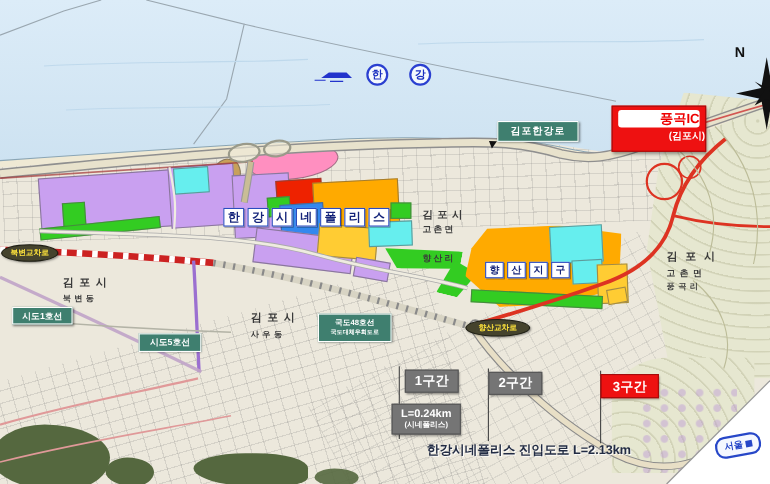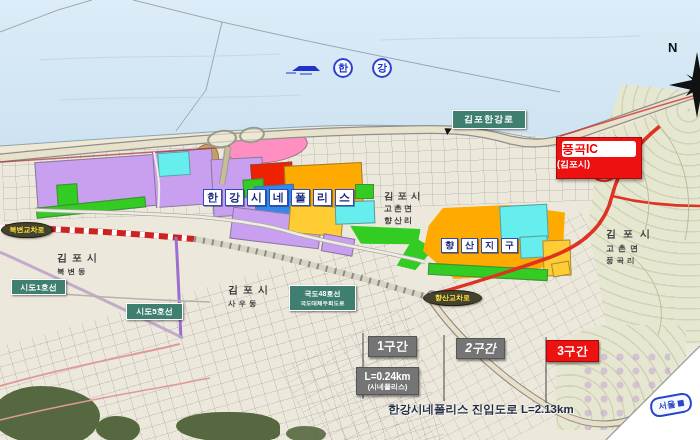--- a/index.html
+++ b/index.html
@@ -155,21 +155,21 @@
   <div class="rcirc" style="left:372px;top:58px;">
       <span>강</span>
     </div>
 
   <div class="abs" style="left:668px;top:40px;font-size:13px;font-weight:bold;color:#111;">N</div>
 
 
   <div class="sign-teal" style="left:452px;top:110px;width:72px;height:17px;font-size:9px;letter-spacing:1px;">김포한강로</div>
   <div class="abs" style="left:444px;top:126px;width:0;height:0;border-left:6px solid #111;border-top:4px solid transparent;border-bottom:4px solid transparent;transform:rotate(215deg);"></div>
 
-  <div class="abs" style="left:556px;top:96px;width:84px;height:40px;background:#ee1111;border:1px solid #a50b0b;box-shadow:1px 2px 3px rgba(0,0,0,.4);text-align:left;margin-top:41px;">
+  <div class="abs" style="left:556px;top:96px;width:84px;height:40px;background:#ee1111;border:1px solid #a50b0b;box-shadow:1px 2px 3px rgba(0,0,0,.4);text-align:right;">
     <div style="margin:3px 5px 1px;background:#fff;border-radius:3px;color:#e00;font-weight:bold;font-size:12px;line-height:16px;overflow:hidden;">풍곡IC</div>
     <div style="color:#fff;font-size:9px;font-weight:bold;line-height:13px;">(김포시)</div>
   </div>
 
   <div class="abs" style="left:203px;top:189px;display:flex;gap:3px;">
     <span class="charbox" style="width:17px;height:15px;font-size:11px;">한</span>
     <span class="charbox" style="width:17px;height:15px;font-size:11px;">강</span>
     <span class="charbox" style="width:17px;height:15px;font-size:11px;">시</span>
     <span class="charbox" style="width:17px;height:15px;font-size:11px;">네</span>
     <span class="charbox" style="width:17px;height:15px;font-size:11px;">폴</span>
@@ -188,40 +188,40 @@
     <div style="font-size:10px;letter-spacing:5px;">김포시</div>
     <div style="font-size:7.5px;letter-spacing:3px;margin-top:2px;">북변동</div>
   </div>
   <div class="region" style="left:228px;top:284px;width:68px;">
     <div style="font-size:10px;letter-spacing:5px;">김포시</div>
     <div style="font-size:7.5px;letter-spacing:3px;margin-top:2px;">사우동</div>
   </div>
   <div class="region" style="left:384px;top:190px;width:66px;">
     <div style="font-size:9.5px;letter-spacing:4px;">김포시</div>
     <div style="font-size:8px;letter-spacing:2px;margin-top:2px;">고촌면</div>
-    <div style="font-size:8px;letter-spacing:2px;margin-top:2px;">향산리</div>
+    <div style="font-size:8px;letter-spacing:2px;margin-top:16px;">향산리</div>
   </div>
   <div class="region" style="left:606px;top:228px;width:68px;">
     <div style="font-size:10px;letter-spacing:7px;">김포시</div>
     <div style="font-size:8px;letter-spacing:4px;margin-top:3px;">고촌면</div>
     <div style="font-size:7.5px;letter-spacing:3px;margin-top:2px;">풍곡리</div>
   </div>
 
   <div class="sign-teal" style="left:11px;top:279px;width:53px;height:14px;font-size:8px;">시도1호선</div>
   <div class="sign-teal" style="left:126px;top:303px;width:55px;height:15px;font-size:8px;">시도5호선</div>
   <div class="sign-teal" style="left:289px;top:285px;width:65px;height:24px;">
     <div style="font-size:7px;line-height:10px;">국도48호선</div>
     <div style="font-size:5.5px;line-height:8px;">국도대체우회도로</div>
   </div>
 
   <div class="oval" style="left:1px;top:222px;width:50px;height:14px;font-size:7px;">북변교차로</div>
   <div class="oval" style="left:423px;top:290px;width:57px;height:14px;font-size:7px;">향산교차로</div>
 
   <div class="secbox" style="left:368px;top:336px;width:47px;height:19px;font-size:12px;">1구간</div>
-  <div class="secbox" style="left:456px;top:338px;width:47px;height:19px;font-size:12px;font-style:italic;">2구간</div>
+  <div class="secbox" style="left:444px;top:338px;width:47px;height:19px;font-size:12px;">2구간</div>
   <div class="secbox redbox" style="left:546px;top:340px;width:51px;height:20px;font-size:12px;">3구간</div>
 
   <div class="secbox" style="left:356px;top:367px;width:61px;height:26px;">
     <div style="font-size:10px;line-height:11px;">L=0.24km</div>
     <div style="font-size:7px;line-height:10px;">(시네폴리스)</div>
   </div>
 
   <div class="abs" style="left:388px;top:402px;width:200px;font-size:11.5px;font-weight:bold;color:#222c44;white-space:nowrap;text-shadow:1px 1px 0 rgba(255,255,255,.85);">한강시네폴리스 진입도로 L=2.13km</div>
 
   <div class="abs" style="left:650px;top:395px;width:38px;height:16px;background:#f5f8ff;border:2px solid #2747c8;border-radius:9px;transform:rotate(-10deg);display:flex;align-items:center;justify-content:center;gap:2px;overflow:hidden;">

